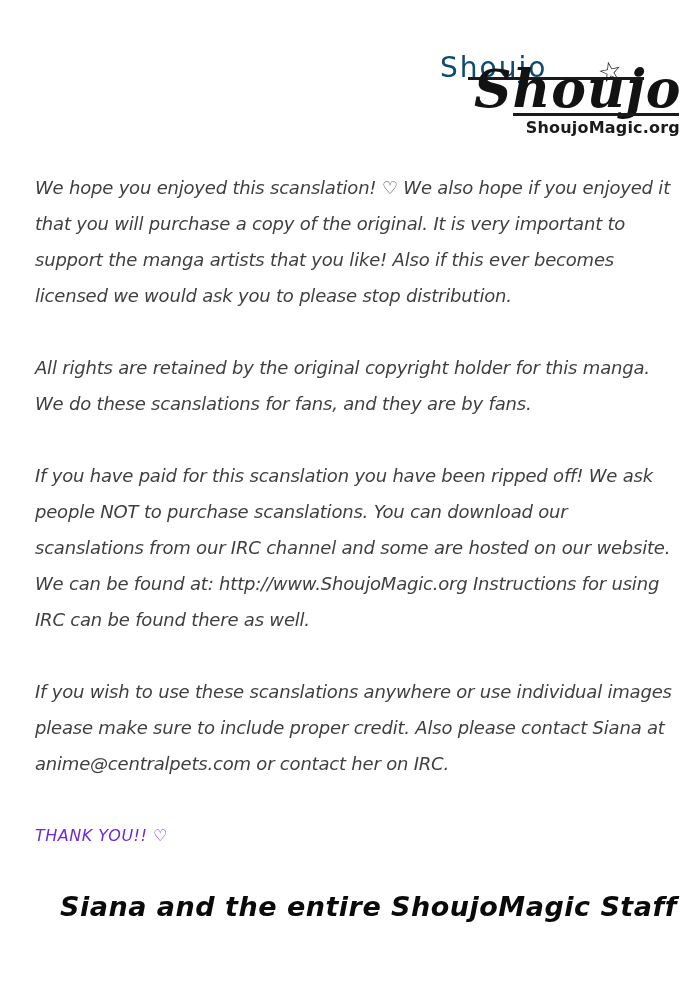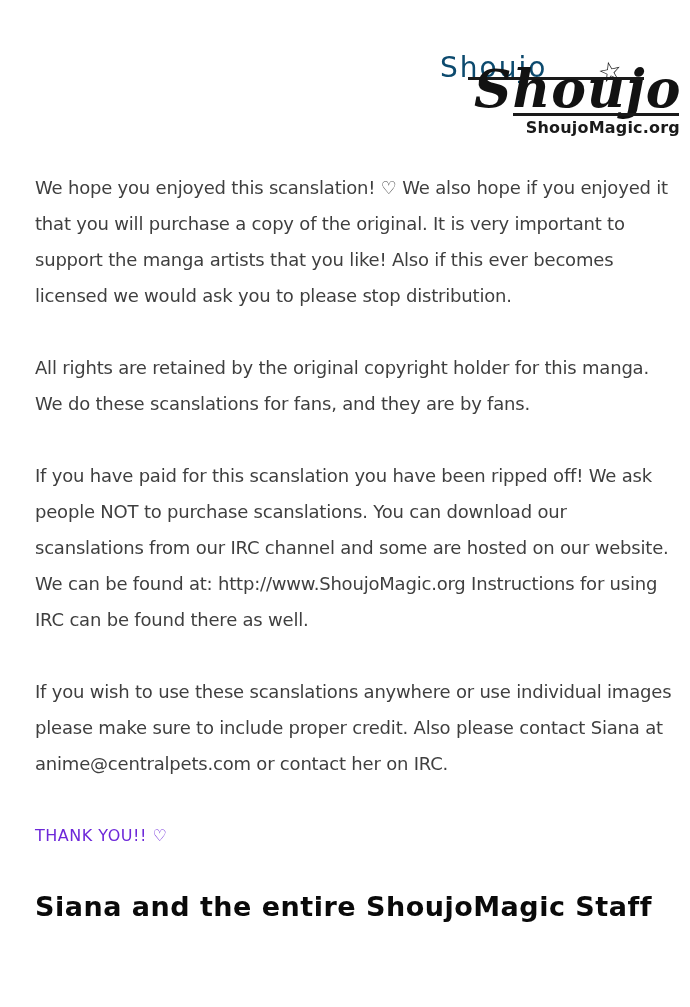--- a/index.html
+++ b/index.html
@@ -91,32 +91,33 @@
     left: 35px;
     width: 642px;
     font-family: cursive, "DejaVu Sans", sans-serif;
     font-size: 18px;
     line-height: 36px;
     color: #3f3f3f;
     letter-spacing: -0.2px;
   }
   .note p {
     margin: 0 0 36px 0;
+    font-style: italic;
   }
   .thank-you {
     margin: 0 0 36px 0;
     font-size: 16px;
     letter-spacing: 0.5px;
     color: #6d28d9;
   }
 
   
   .footer-credit {
     margin: 0;
-    text-align: left;
+    text-align: right;
     font-family: cursive, "DejaVu Sans", sans-serif;
     font-weight: 700;
     font-size: 27px;
     line-height: 34px;
     color: #0a0a0a;
     letter-spacing: 0.5px;
   }
 </style>
 </head>
 <body>

